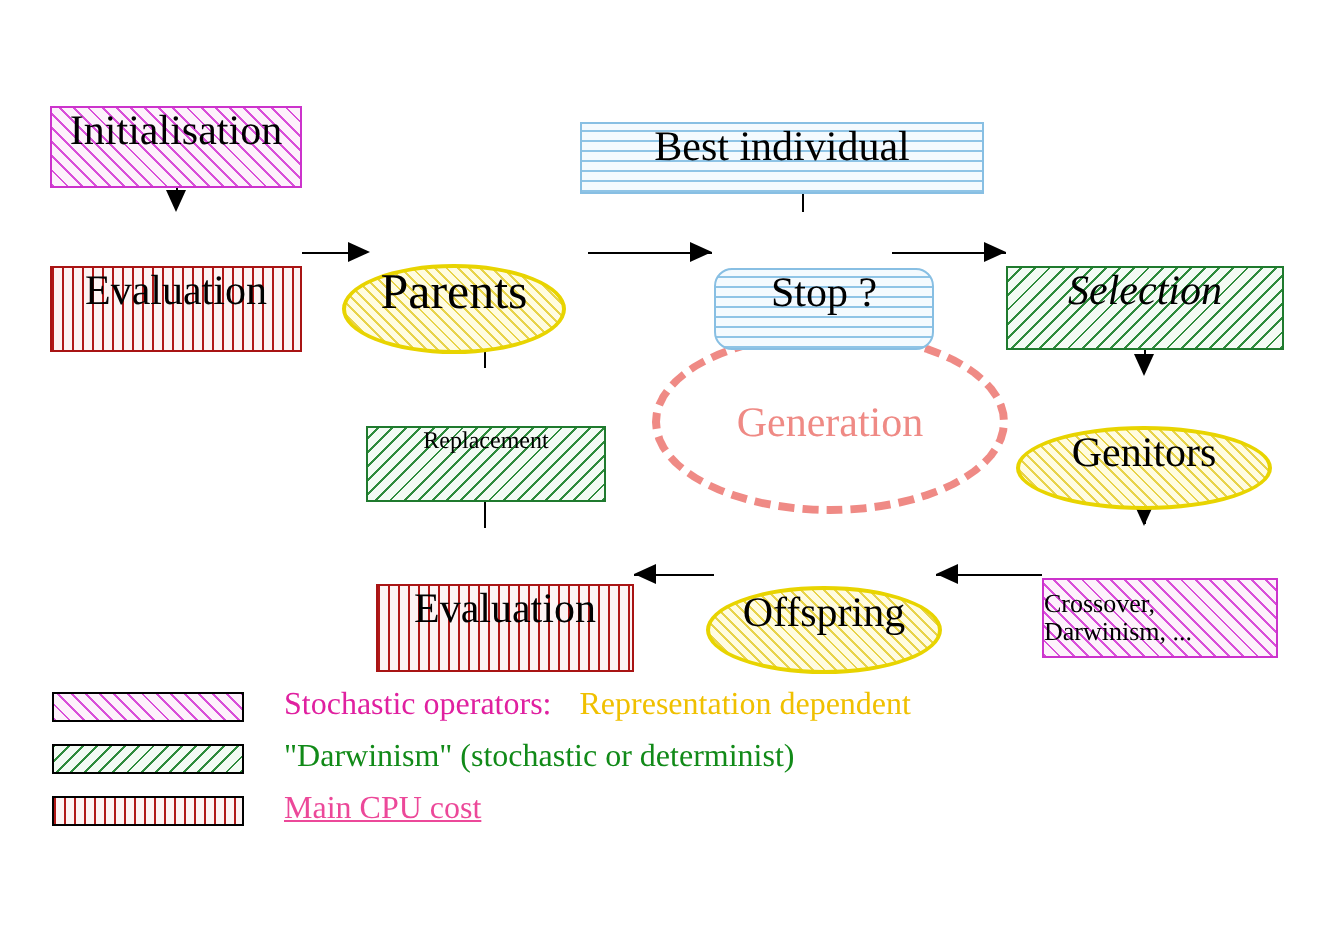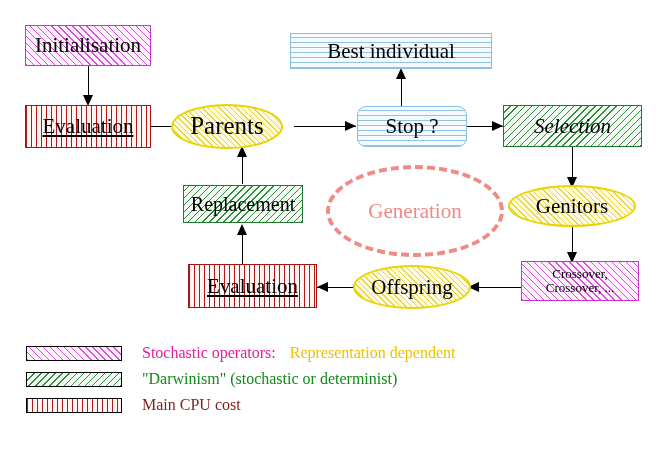--- a/index.html
+++ b/index.html
@@ -2,22 +2,22 @@
 <html><head>
 <meta charset="utf-8">
 <style>
   html,body{margin:0;padding:0;background:#ffffff;}
   body{width:662px;height:471px;overflow:hidden;
        font-family:"Liberation Serif","DejaVu Serif",serif;}
   #canvas{position:relative;width:662px;height:471px;background:#fff;}
 
   
   .node{position:absolute;box-sizing:border-box;display:flex;
-        align-items:center;justify-content:center;text-align:center;
-        color:#000;line-height:1.05;}
+        align-items:flex-start;justify-content:center;text-align:center;
+        color:#000;line-height:1.05;margin-top:28px;}
   .node .lbl{position:relative;z-index:3;}
 
   .box{border:1px solid #000;}
   .ell{border-radius:50%;}
 
   
   .h-magenta{
     background-color:#fdf2fb;
     background-image:repeating-linear-gradient(45deg,
        #d94fd9 0 1px, rgba(0,0,0,0) 1px 5px);
@@ -27,21 +27,20 @@
     background-color:#f3fbf4;
     background-image:repeating-linear-gradient(-45deg,
        #2e8b3c 0 1px, rgba(0,0,0,0) 1px 5px);
     border-color:#1f7a2e;
   }
   .h-red{
     background-color:#fdf4f4;
     background-image:repeating-linear-gradient(90deg,
        #b11818 0 1px, rgba(0,0,0,0) 1px 5px);
     border-color:#a81414;
-    text-decoration:underline;
   }
   .h-blue{
     background-color:#f4fafe;
     background-image:repeating-linear-gradient(0deg,
        #8fc4e6 0 1px, rgba(0,0,0,0) 1px 5px);
     border-color:#88bfe3;
   }
   .h-yellow{
     background-color:#fffce0;
     background-image:repeating-linear-gradient(45deg,
@@ -72,21 +71,21 @@
 
   
   #legend{position:absolute;left:0;top:332px;width:662px;height:133px;padding-left:30px;}
   .lg-row{position:absolute;left:26px;height:22px;display:flex;align-items:center;}
   .sw{width:96px;height:15px;border:1px solid #000;box-sizing:border-box;
       flex:0 0 auto;}
   .lg-txt{margin-left:20px;white-space:nowrap;font-size:16px;}
   .c-magenta{color:#e020a0;}
   .c-gold{color:#f0c000;}
   .c-green{color:#118a18;}
-  .c-red{color:#7f1d1d;}
+  .c-red{color:#ec4899;text-decoration:underline;}
   .c-blue{color:#9ecbe8;}
 </style>
 </head>
 <body>
 
 <div id="canvas">
 
   <div class="ln vline" style="left:88px;top:65px;height:35px;"></div>
   <div class="arrow ar-down" style="left:83px;top:95px;"></div>
 
@@ -147,32 +146,32 @@
   <div class="node box h-green" style="left:503px;top:105px;width:139px;height:42px;font-size:21px;font-style:italic;">
     <span class="lbl">Selection</span>
   </div>
 
   <div class="node ell h-yellow" style="left:508px;top:185px;width:128px;height:42px;font-size:21px;">
     <span class="lbl">Genitors</span>
   </div>
 
   <div class="node box h-magenta" style="left:521px;top:261px;width:118px;height:40px;font-size:13px;flex-direction:column;">
     <span class="lbl">Crossover,</span>
-    <span class="lbl">Crossover, ...</span>
+    <span class="lbl">Darwinism, ...</span>
   </div>
 
   <div class="node ell h-yellow" style="left:353px;top:265px;width:118px;height:44px;font-size:21px;">
     <span class="lbl">Offspring</span>
   </div>
 
   <div class="node box h-red" style="left:188px;top:264px;width:129px;height:44px;font-size:21px;">
     <span class="lbl">Evaluation</span>
   </div>
 
-  <div class="node box h-green" style="left:183px;top:185px;width:120px;height:38px;font-size:20px;">
+  <div class="node box h-green" style="left:183px;top:185px;width:120px;height:38px;font-size:12px;">
     <span class="lbl">Replacement</span>
   </div>
 
   <div id="legend">
 
     <div class="lg-row" style="top:10px;">
       <span class="sw h-magenta"></span>
       <span class="lg-txt c-magenta">Stochastic operators:</span>
       <span class="lg-txt c-gold" style="margin-left:14px;">Representation dependent</span>
     </div>

